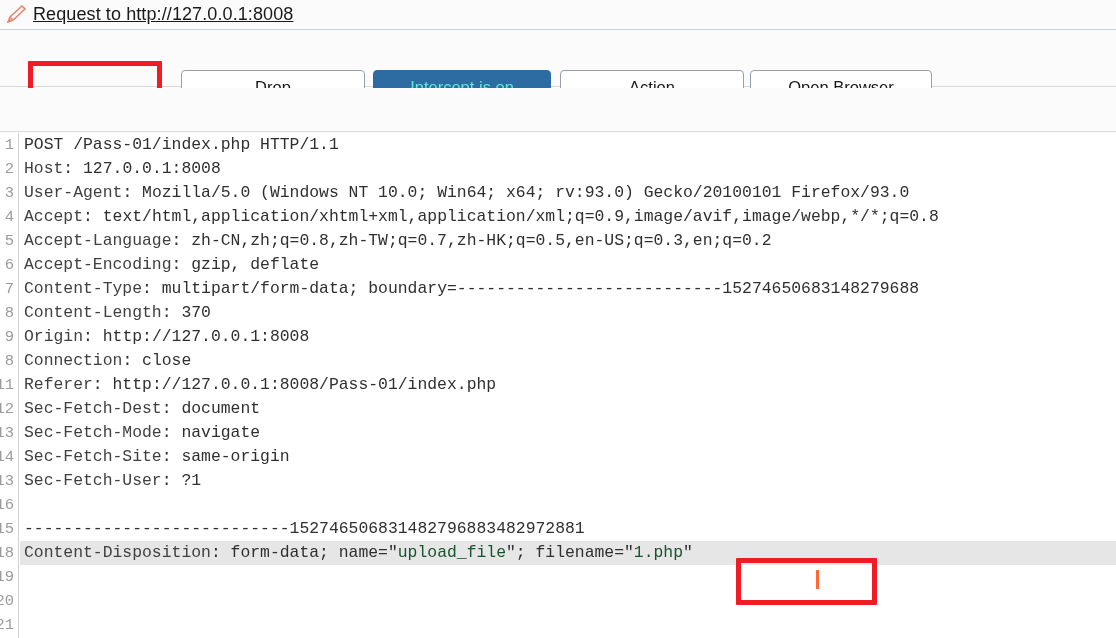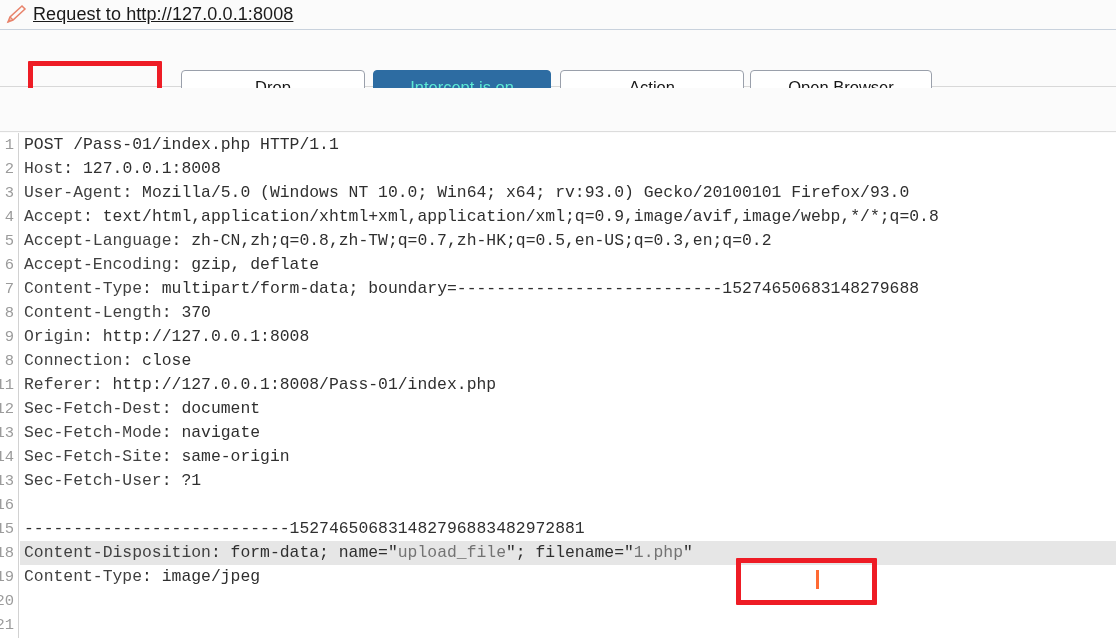--- a/index.html
+++ b/index.html
@@ -111,21 +111,21 @@
     overflow: hidden; white-space: nowrap;
     direction: rtl;
   }
   .row {
     white-space: pre; color: #2f2f2f;
     padding-left: 4px;
   }
   .row.hl { background: #e6e6e6; }
   .k { color: #404040; }
   .v { color: #2f2f2f; }
-  .blue { color: #737373; }
+  .blue { color: #14532d; }
 
   
   .caret {
     position: absolute; left: 816px; top: 570px;
     width: 3px; height: 19px; background: #ff6a33;
   }
   .redbox-filename {
     position: absolute; left: 736px; top: 558px;
     width: 141px; height: 47px;
     border: 5px solid #ee1c25;
@@ -203,21 +203,20 @@
         <div class="row"><span class="k">Origin</span><span class="v">: http://127.0.0.1:8008</span></div>
         <div class="row"><span class="k">Connection</span><span class="v">: close</span></div>
         <div class="row"><span class="k">Referer</span><span class="v">: http://127.0.0.1:8008/Pass-01/index.php</span></div>
         <div class="row"><span class="k">Sec-Fetch-Dest</span><span class="v">: document</span></div>
         <div class="row"><span class="k">Sec-Fetch-Mode</span><span class="v">: navigate</span></div>
         <div class="row"><span class="k">Sec-Fetch-Site</span><span class="v">: same-origin</span></div>
         <div class="row"><span class="k">Sec-Fetch-User</span><span class="v">: ?1</span></div>
         <div class="row"><span class="v"></span></div>
         <div class="row"><span class="v">---------------------------152746506831482796883482972881</span></div>
         <div class="row hl"><span class="k">Content-Disposition</span><span class="v">: form-data; name="<span class="blue">upload_file</span>"; filename="<span class="blue">1.php</span>"</span></div>
-        <div class="row"><span class="k">Content-Type</span><span class="v">: image/jpeg</span></div>
         <div class="row"><span class="v"></span></div>
       </div>
   </div>
 
   <div class="caret"></div>
   <div class="redbox-filename"></div>
 
 </div>
 
 </body></html>

